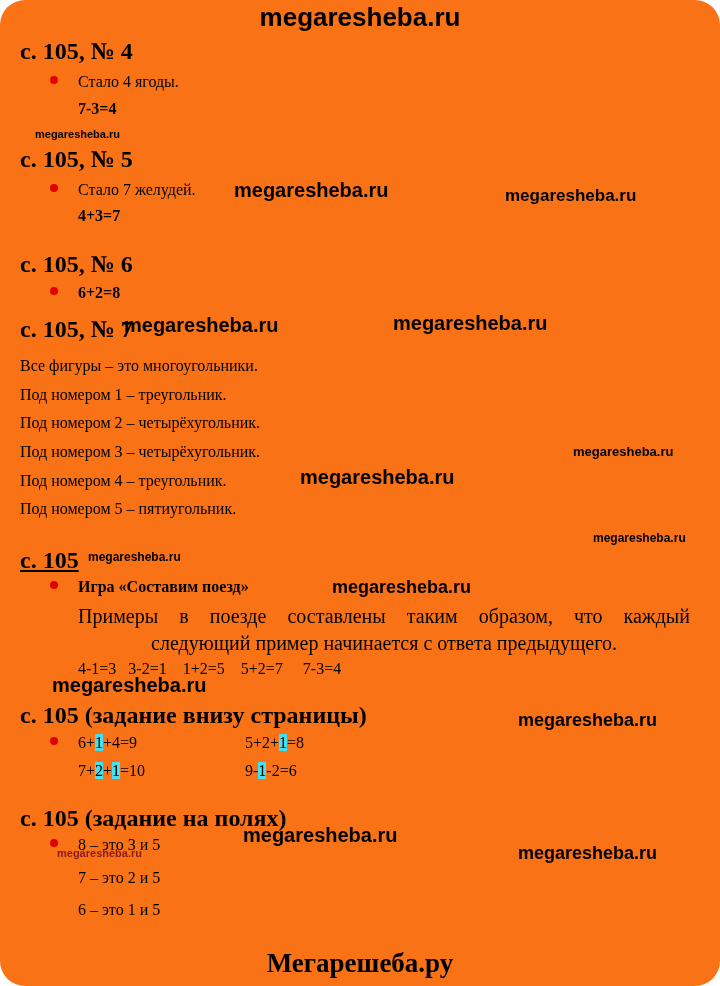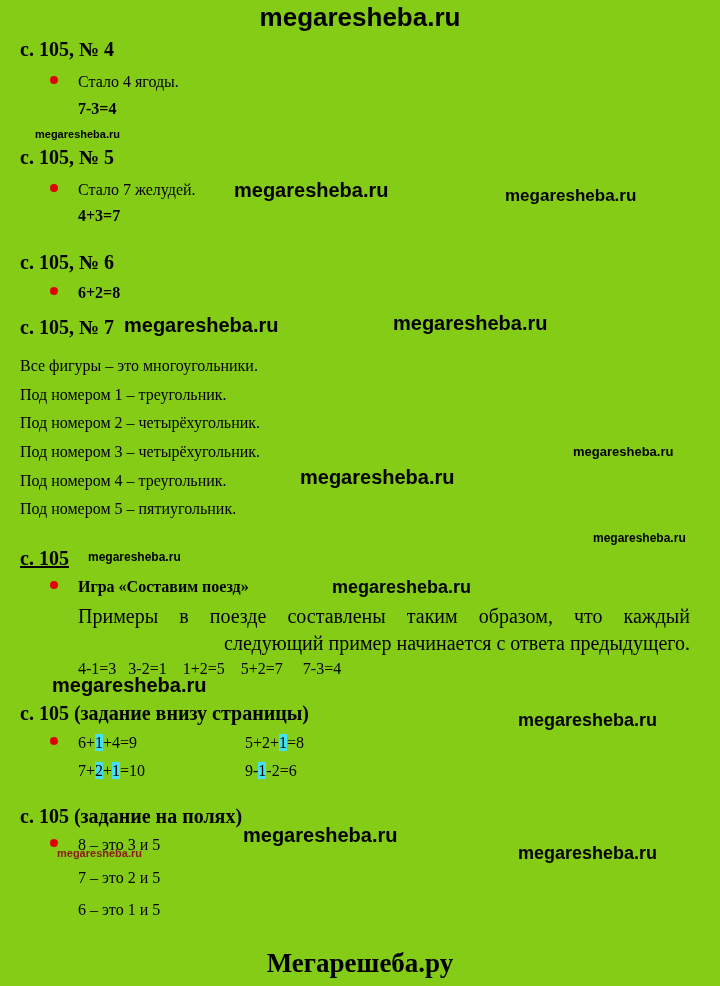--- a/index.html
+++ b/index.html
@@ -6,28 +6,29 @@
     --highlight:#45e0f2;
     --bullet:#e10000;
     --wm_red:#8b1a1a;
   }
   *{margin:0;padding:0;box-sizing:border-box;}
   html,body{background:#ffffff;}
   #page{
     position:relative;
     width:720px;
     height:986px;
-    background:#84cc16;
+    background:#f97316;
     overflow:hidden;
     font-family:"Liberation Serif","DejaVu Serif",serif;
     color:#000;
+    border-radius:25px;
   }
   .abs{position:absolute;}
   .line{font-size:16px;line-height:24px;white-space:nowrap;}
-  .heading{font-size:20px;font-weight:bold;white-space:nowrap;}
+  .heading{font-size:24px;font-weight:bold;white-space:nowrap;}
   .bold{font-weight:bold;}
   .wm{
     font-family:"Liberation Sans","DejaVu Sans",sans-serif;
     font-weight:bold;
     color:#000;
     white-space:nowrap;
   }
   .wm26{font-size:26px;}
   .wm20{font-size:20px;}
   .wm18{font-size:18px;}
@@ -45,21 +46,21 @@
     margin-right:20px;
     vertical-align:3px;
   }
   .para{
     width:612px;
     font-size:20px;
     line-height:27px;
     white-space:normal;
   }
   .para .l1{display:block;text-align:justify;text-align-last:justify;}
-  .para .l2{display:block;text-align:right;}
+  .para .l2{display:block;text-align:center;}
   .pre{white-space:pre;}
   .hl{background:var(--highlight);}
   .col1{display:inline-block;width:167px;}
   .bottom-title{
     font-family:"Liberation Serif","DejaVu Serif",serif;
     font-weight:bold;
     font-size:27px;
     text-align:center;
   }
 </style>

